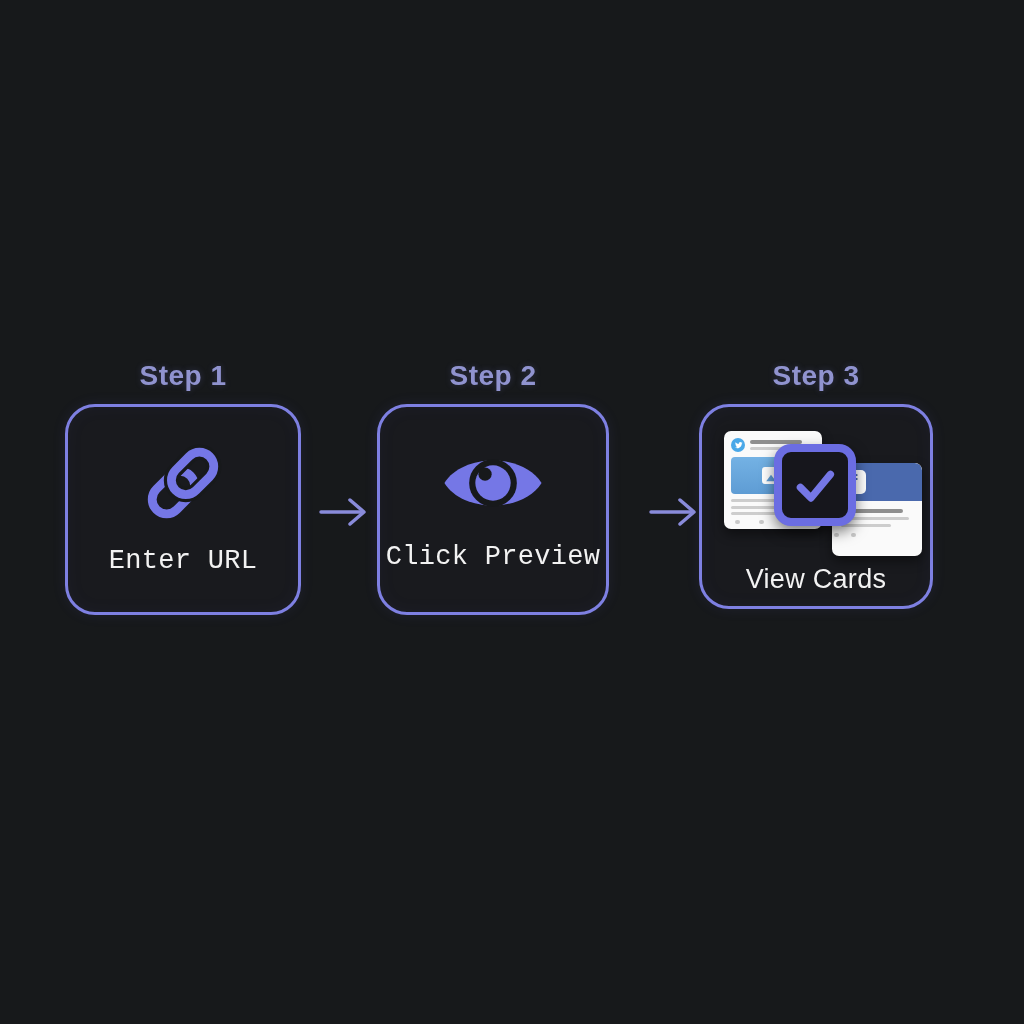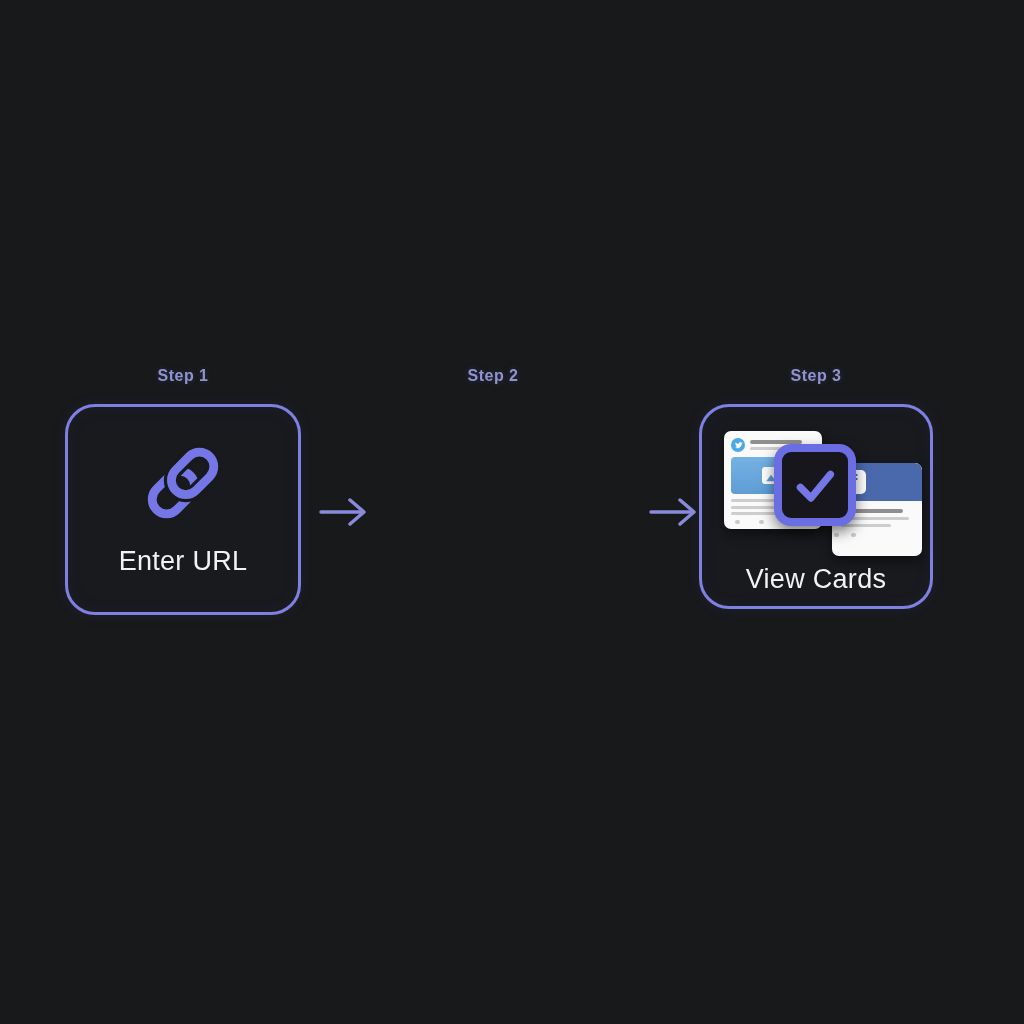--- a/index.html
+++ b/index.html
@@ -7,35 +7,35 @@
     width:1024px;height:1024px;
     background:#17191b;
     font-family:"Liberation Sans", sans-serif;
     position:relative;
     overflow:hidden;
   }
   .canvas{position:absolute;inset:0;background:#17191b;}
 
   .step-group{position:absolute;display:flex;flex-direction:column;align-items:center;}
   .step-label{
-    font-size:16px;font-weight:600;color:#9093cf;
+    font-size:28px;font-weight:600;color:#9093cf;
     height:28px;line-height:28px;margin-bottom:14px;letter-spacing:.5px;
     text-shadow:0 0 6px rgba(120,122,210,.25);
   }
   .step-box{
     box-sizing:border-box;
     border:3px solid #7e80e2;border-radius:30px;
     background:rgba(28,30,36,.35);
     box-shadow:0 0 14px rgba(100,102,220,.10), inset 0 0 18px rgba(100,102,220,.05);
     display:flex;flex-direction:column;align-items:center;justify-content:center;
   }
   .step-title{
     font-size:27px;color:#f2f2f2;line-height:32px;letter-spacing:.3px;
   }
-  .box-1,.box-2{width:236px;height:211px;gap:22px;}
+  .box-1,.box-2{width:236px;height:211px;gap:22px;font-family:Liberation Mono, monospace;}
   .box-2{width:232px;}
   .box-3{width:234px;height:205px;justify-content:flex-start;padding-top:22px;}
 
   .icon-wrap{display:flex;align-items:center;justify-content:center;}
 
   .arrow{position:absolute;width:52px;height:40px;}
 
   
   .cards-illu{position:relative;width:212px;height:130px;flex:none;}
   .mini-card{
@@ -107,20 +107,31 @@
 
   <div class="arrow" style="left:318px;top:492px;">
     <svg width="52" height="40" viewBox="0 0 52 40">
       <line x1="3" y1="20" x2="44" y2="20" stroke="#898bda" stroke-width="3.5" stroke-linecap="round"></line>
       <polyline points="32,8 46,20 32,32" fill="none" stroke="#898bda" stroke-width="3.5" stroke-linecap="round" stroke-linejoin="round"></polyline>
     </svg>
   </div>
 
   <div class="step-group" style="left:397px;top:362px;width:192px;">
     <div class="step-label">Step 2</div>
+    <div class="step-box box-2">
+      <div class="icon-wrap">
+        <svg width="106" height="72" viewBox="0 0 120 80">
+          <path d="M5,40 C26,6 94,6 115,40 C94,74 26,74 5,40 Z" fill="#7577e6"></path>
+          <circle cx="60" cy="40" r="27" fill="#17191b"></circle>
+          <circle cx="60" cy="40" r="20" fill="#7577e6"></circle>
+          <circle cx="51" cy="30" r="7.5" fill="#17191b"></circle>
+        </svg>
+      </div>
+      <div class="step-title">Click Preview</div>
+    </div>
   </div>
 
   <div class="arrow" style="left:648px;top:492px;">
     <svg width="52" height="40" viewBox="0 0 52 40">
       <line x1="3" y1="20" x2="44" y2="20" stroke="#898bda" stroke-width="3.5" stroke-linecap="round"></line>
       <polyline points="32,8 46,20 32,32" fill="none" stroke="#898bda" stroke-width="3.5" stroke-linecap="round" stroke-linejoin="round"></polyline>
     </svg>
   </div>
 
   <div class="step-group" style="left:723px;top:362px;width:186px;">

